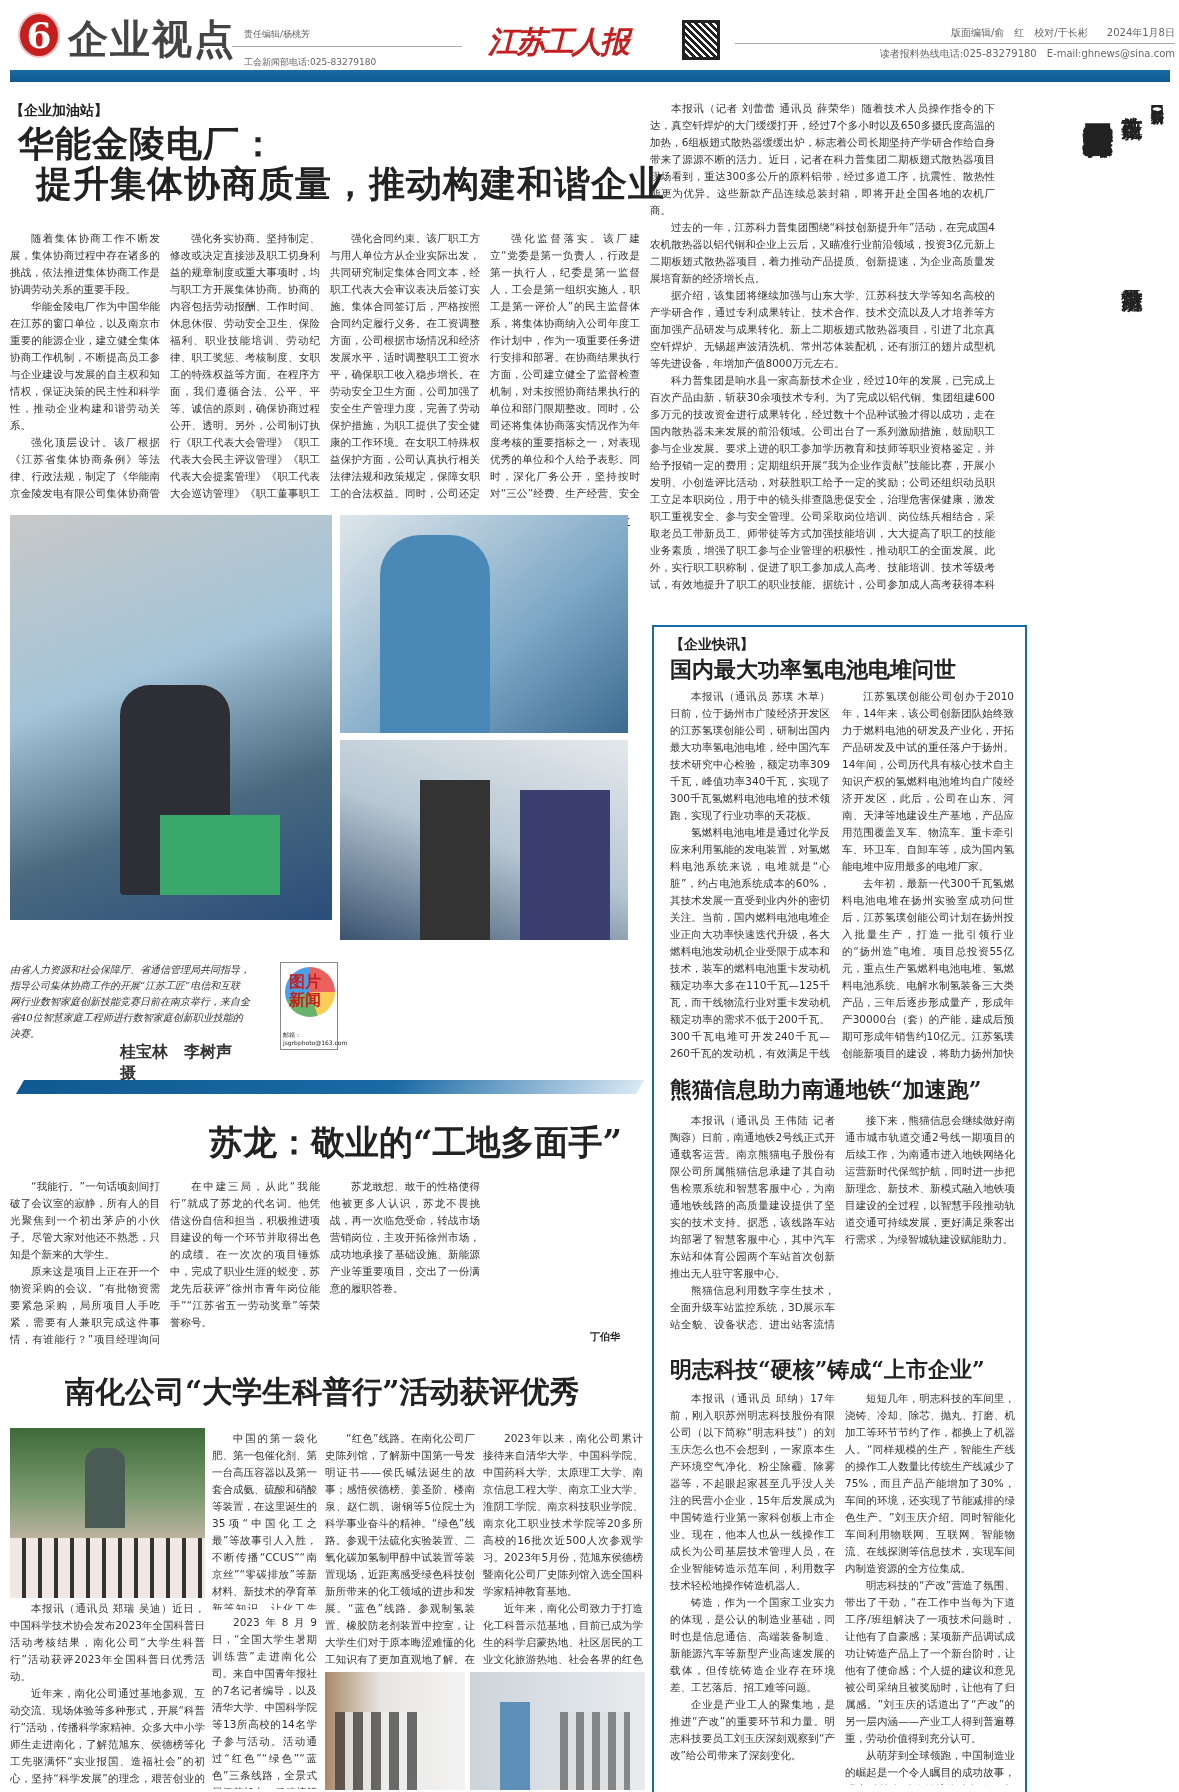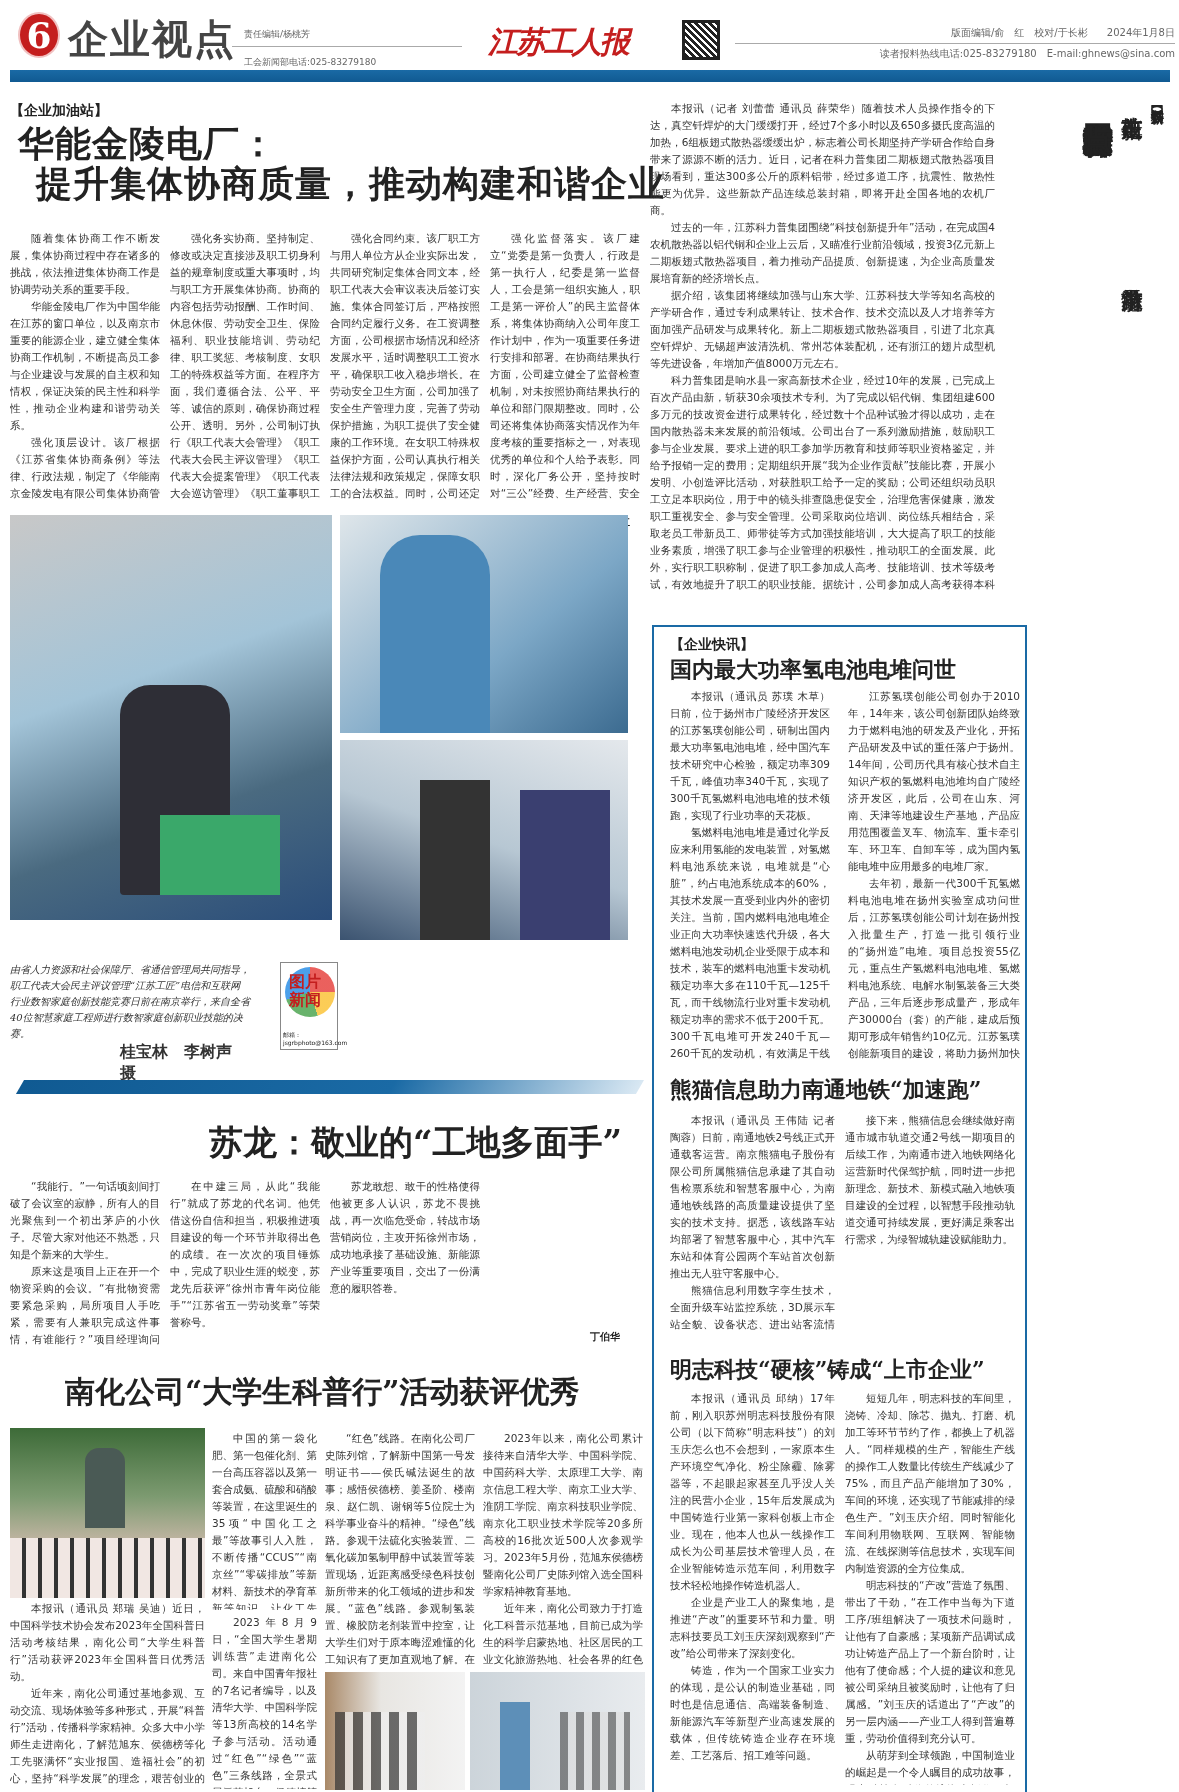--- a/index.html
+++ b/index.html
@@ -87,56 +87,56 @@
   <div style="position:absolute;left:110px;top:170px;width:110px;height:210px;background:#2e2e36;border-radius:30px 30px 4px 4px;"></div>
   <div style="position:absolute;left:150px;top:300px;width:120px;height:80px;background:#3aa86a;"></div>
 </div>
 <div class="abs photo" style="left:340px;top:515px;width:288px;height:218px;background:linear-gradient(140deg,#dfe6ea,#7ca7c6 60%,#3c6b90);">
   <div style="position:absolute;left:40px;top:20px;width:110px;height:200px;background:#4a88b8;border-radius:40px 40px 0 0;"></div>
 </div>
 <div class="abs photo" style="left:340px;top:740px;width:288px;height:200px;background:linear-gradient(200deg,#e4e8ec,#b7c7d3 50%,#3b5370);">
   <div style="position:absolute;left:80px;top:40px;width:70px;height:160px;background:#333;"></div>
   <div style="position:absolute;left:180px;top:50px;width:90px;height:150px;background:#3a3f70;"></div>
 </div>
-<div class="abs caption" style="left:10px;top:962px;width:240px;">由省人力资源和社会保障厅、省通信管理局共同指导，职工代表大会民主评议管理“江苏工匠”电信和互联网行业数智家庭创新技能竞赛日前在南京举行，来自全省40位智慧家庭工程师进行数智家庭创新职业技能的决赛。</div>
+<div class="abs caption" style="left:10px;top:962px;width:240px;">由省人力资源和社会保障厅、省通信管理局共同指导，指导公司集体协商工作的开展“江苏工匠”电信和互联网行业数智家庭创新技能竞赛日前在南京举行，来自全省40位智慧家庭工程师进行数智家庭创新职业技能的决赛。</div>
 <div class="abs credit" style="left:120px;top:1042px;width:130px;">桂宝林　李树声　摄</div>
 <div class="abs news-badge" style="left:280px;top:962px;">
   <div style="position:absolute;left:4px;top:4px;width:50px;height:50px;border-radius:50%;background:conic-gradient(#e53935 0 25%,#fbc02d 0 45%,#43a047 0 70%,#1e88e5 0 100%);opacity:.8;"></div>
   <div style="position:absolute;left:8px;top:10px;font-size:16px;font-weight:bold;color:#c41e1e;line-height:18px;width:44px;">图片新闻</div>
   <div style="position:absolute;left:2px;top:68px;font-size:6px;line-height:8px;font-family:'DejaVu Sans',sans-serif;">
     <span>邮箱：</span><span>jsgrbphoto@163.com</span>
   </div>
 </div>
 
 <div class="abs right-box" style="left:652px;top:625px;width:375px;height:1167px;border-bottom:none;"></div>
 <div class="abs kicker" style="left:670px;top:636px;">【企业快讯】</div>
 <div class="abs" style="left:670px;top:655px;font-size:22px;font-weight:bold;">国内最大功率氢电池电堆问世</div>
 <div class="abs col-text" style="left:670px;top:688px;width:160px;height:375px;overflow:hidden;">
   <p>本报讯（通讯员 苏璞 木草）日前，位于扬州市广陵经济开发区的江苏氢璞创能公司，研制出国内最大功率氢电池电堆，经中国汽车技术研究中心检验，额定功率309千瓦，峰值功率340千瓦，实现了300千瓦氢燃料电池电堆的技术领跑，实现了行业功率的天花板。</p>
   <p>氢燃料电池电堆是通过化学反应来利用氢能的发电装置，对氢燃料电池系统来说，电堆就是“心脏”，约占电池系统成本的60%，其技术发展一直受到业内外的密切关注。当前，国内燃料电池电堆企业正向大功率快速迭代升级，各大燃料电池发动机企业受限于成本和技术，装车的燃料电池重卡发动机额定功率大多在110千瓦—125千瓦，而干线物流行业对重卡发动机额定功率的需求不低于200千瓦。300千瓦电堆可开发240千瓦—260千瓦的发动机，有效满足干线物流的连续高速运输需求，也保证了最低的氢耗。</p>
 </div>
-<div class="abs col-text" style="left:842px;top:688px;width:172px;height:375px;overflow:hidden;margin-left:6px;">
+<div class="abs col-text" style="left:842px;top:688px;width:172px;height:375px;overflow:hidden;">
   <p>江苏氢璞创能公司创办于2010年，14年来，该公司创新团队始终致力于燃料电池的研发及产业化，开拓产品研发及中试的重任落户于扬州。14年间，公司历代具有核心技术自主知识产权的氢燃料电池堆均自广陵经济开发区，此后，公司在山东、河南、天津等地建设生产基地，产品应用范围覆盖叉车、物流车、重卡牵引车、环卫车、自卸车等，成为国内氢能电堆中应用最多的电堆厂家。</p>
   <p>去年初，最新一代300千瓦氢燃料电池电堆在扬州实验室成功问世后，江苏氢璞创能公司计划在扬州投入批量生产，打造一批引领行业的“扬州造”电堆。项目总投资55亿元，重点生产氢燃料电池电堆、氢燃料电池系统、电解水制氢装备三大类产品，三年后逐步形成量产，形成年产30000台（套）的产能，建成后预期可形成年销售约10亿元。江苏氢璞创能新项目的建设，将助力扬州加快打造成国内氢能交通装备应用核心示范区和长三角氢能装备制造重要基地。</p>
 </div>
 
 <div class="abs" style="left:670px;top:1075px;font-size:22px;font-weight:bold;">熊猫信息助力南通地铁“加速跑”</div>
 <div class="abs col-text" style="left:670px;top:1112px;width:165px;height:220px;overflow:hidden;">
   <p>本报讯（通讯员 王伟陆 记者 陶蓉）日前，南通地铁2号线正式开通载客运营。南京熊猫电子股份有限公司所属熊猫信息承建了其自动售检票系统和智慧客服中心，为南通地铁线路的高质量建设提供了坚实的技术支持。据悉，该线路车站均部署了智慧客服中心，其中汽车东站和体育公园两个车站首次创新推出无人驻守客服中心。</p>
   <p>熊猫信息利用数字孪生技术，全面升级车站监控系统，3D展示车站全貌、设备状态、进出站客流情况等信息，为未来打造三维可视化数字车站奠定了基础。其承建的智慧客服中心集购票、票务处理、语音及导航、人工远程客服等功能于一身，加强了设备的实用性和互动性，通过人机视频对话实现远程指导乘客操作或直接远程操控智慧客服中心完成乘客所需服务，真正实现无人驻守智慧客服中心服务。项目建设过程中，因智慧客服中心项目涉及的专业多、部门多，熊猫信息以智慧交通、通力合作，严格把关研发和项目建设任务完成质量，各项工作成果得到了南通轨道交通集团的肯定。</p>
 </div>
 <div class="abs col-text" style="left:845px;top:1112px;width:170px;height:220px;overflow:hidden;">
   <p>接下来，熊猫信息会继续做好南通市城市轨道交通2号线一期项目的后续工作，为南通市进入地铁网络化运营新时代保驾护航，同时进一步把新理念、新技术、新模式融入地铁项目建设的全过程，以智慧手段推动轨道交通可持续发展，更好满足乘客出行需求，为绿智城轨建设赋能助力。</p>
 </div>
 
 <div class="abs" style="left:670px;top:1355px;font-size:22px;font-weight:bold;">明志科技“硬核”铸成“上市企业”</div>
 <div class="abs col-text" style="left:670px;top:1390px;width:165px;height:395px;overflow:hidden;">
   <p>本报讯（通讯员 邱纳）17年前，刚入职苏州明志科技股份有限公司（以下简称“明志科技”）的刘玉庆怎么也不会想到，一家原本生产环境空气净化、粉尘除霾、除雾器等，不起眼起家甚至几乎没人关注的民营小企业，15年后发展成为中国铸造行业第一家科创板上市企业。现在，他本人也从一线操作工成长为公司基层技术管理人员，在企业智能铸造示范车间，利用数字技术轻松地操作铸造机器人。</p>
+  <p>铸造，作为一个国家工业实力的体现，是公认的制造业基础，同时也是信息通信、高端装备制造、新能源汽车等新型产业高速发展的载体，但传统铸造企业存在环境差、工艺落后、招工难等问题。</p>
   <p>企业是产业工人的聚集地，是推进“产改”的重要环节和力量。明志科技要员工刘玉庆深刻观察到“产改”给公司带来了深刻变化。</p>
-  <p>铸造，作为一个国家工业实力的体现，是公认的制造业基础，同时也是信息通信、高端装备制造、新能源汽车等新型产业高速发展的载体，但传统铸造企业存在环境差、工艺落后、招工难等问题。</p>
 </div>
 <div class="abs col-text" style="left:845px;top:1390px;width:170px;height:395px;overflow:hidden;">
   <p>短短几年，明志科技的车间里，浇铸、冷却、除芯、抛丸、打磨、机加工等环节节约了作，都换上了机器人。“同样规模的生产，智能生产线的操作工人数量比传统生产线减少了75%，而且产品产能增加了30%，车间的环境，还实现了节能减排的绿色生产。”刘玉庆介绍。同时智能化车间利用物联网、互联网、智能物流、在线探测等信息技术，实现车间内制造资源的全方位集成。</p>
   <p>明志科技的“产改”营造了氛围、带出了干劲，“在工作中当每为下道工序/班组解决了一项技术问题时，让他有了自豪感；某项新产品调试成功让铸造产品上了一个新台阶时，让他有了使命感；个人提的建议和意见被公司采纳且被奖励时，让他有了归属感。”刘玉庆的话道出了“产改”的另一层内涵——产业工人得到普遍尊重，劳动价值得到充分认可。</p>
   <p>从萌芽到全球领跑，中国制造业的崛起是一个令人瞩目的成功故事，明志科技在时代的浪潮中抓住了机遇，以实打实的高质量产改，为全面实现智能化工厂而不断创新和努力。</p>
 </div>
 
 <div class="abs section-rule" style="left:20px;top:1080px;width:620px;"></div>
 <div class="abs" style="left:165px;top:1120px;font-size:34px;font-weight:bold;margin-left:44px;">苏龙：敬业的“工地多面手”</div>
 <div class="abs col-text" style="left:10px;top:1178px;width:150px;height:168px;overflow:hidden;">

